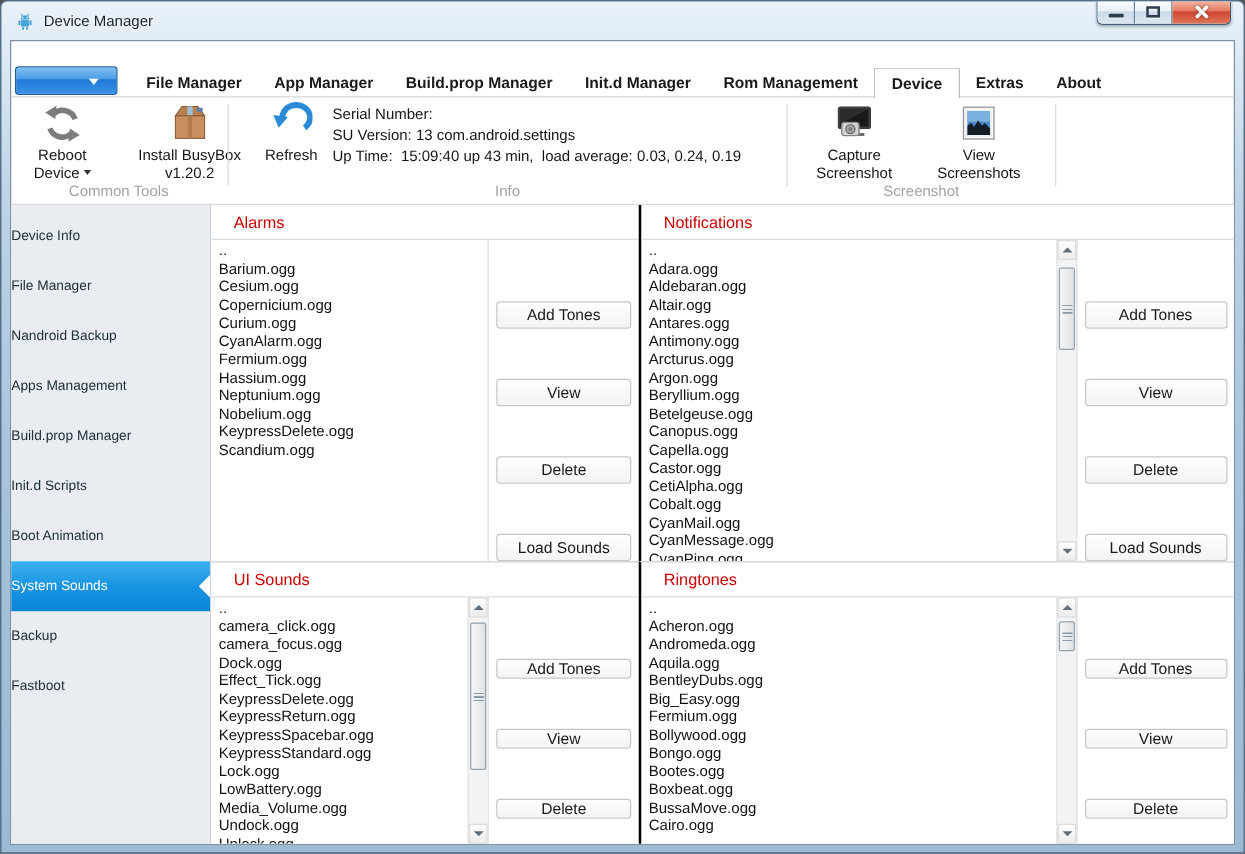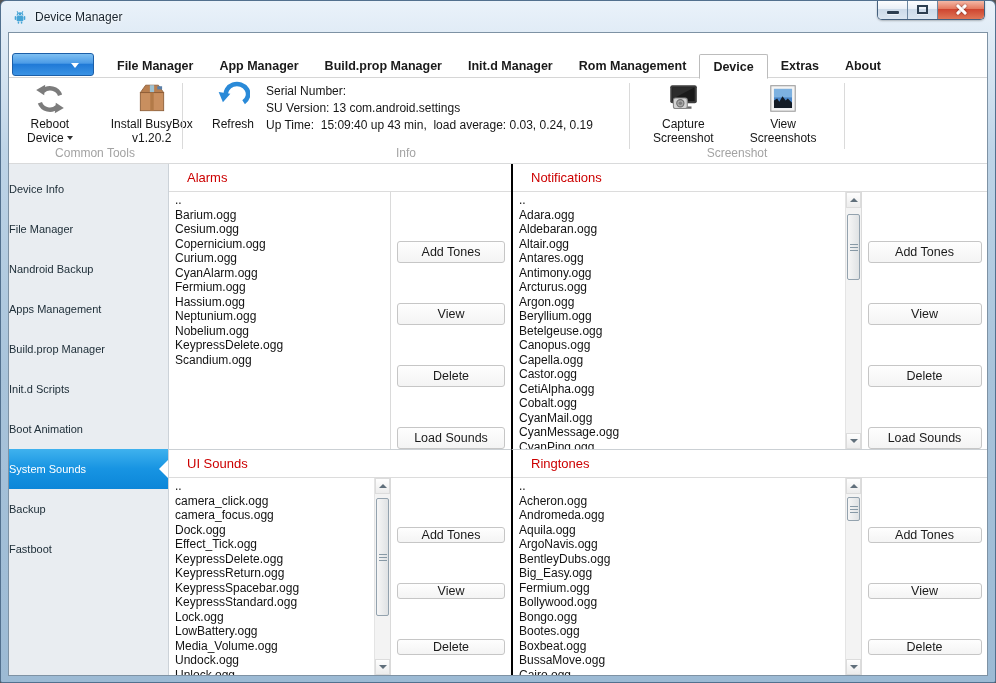--- a/index.html
+++ b/index.html
@@ -365,21 +365,20 @@
           <div class="panel col2 row2">
     <div class="panel-header">
       <span class="panel-title">Ringtones</span>
     </div>
     <div class="panel-body">
       <div class="file-list">
                 <div class="file-item">..</div>
                 <div class="file-item">Acheron.ogg</div>
                 <div class="file-item">Andromeda.ogg</div>
                 <div class="file-item">Aquila.ogg</div>
-                <div class="file-item">ArgoNavis.ogg</div>
                 <div class="file-item">BentleyDubs.ogg</div>
                 <div class="file-item">Big_Easy.ogg</div>
                 <div class="file-item">Fermium.ogg</div>
                 <div class="file-item">Bollywood.ogg</div>
                 <div class="file-item">Bongo.ogg</div>
                 <div class="file-item">Bootes.ogg</div>
                 <div class="file-item">Boxbeat.ogg</div>
                 <div class="file-item">BussaMove.ogg</div>
                 <div class="file-item">Cairo.ogg</div>
               </div>

